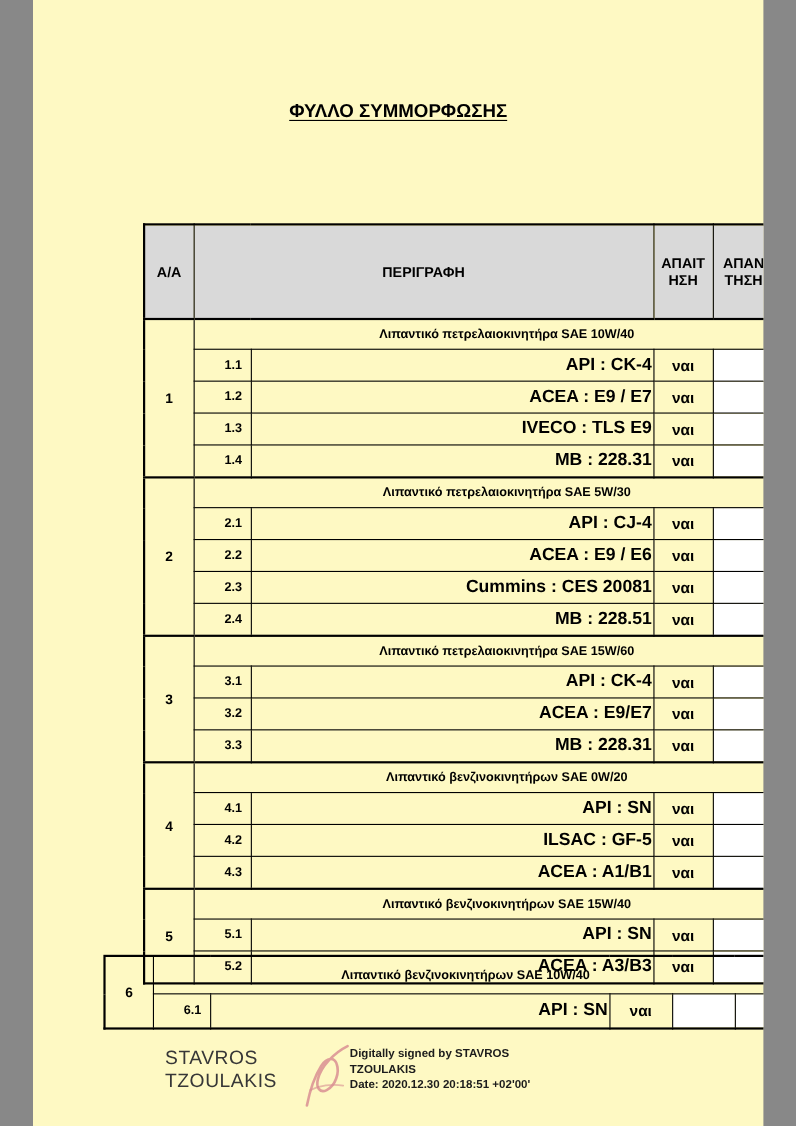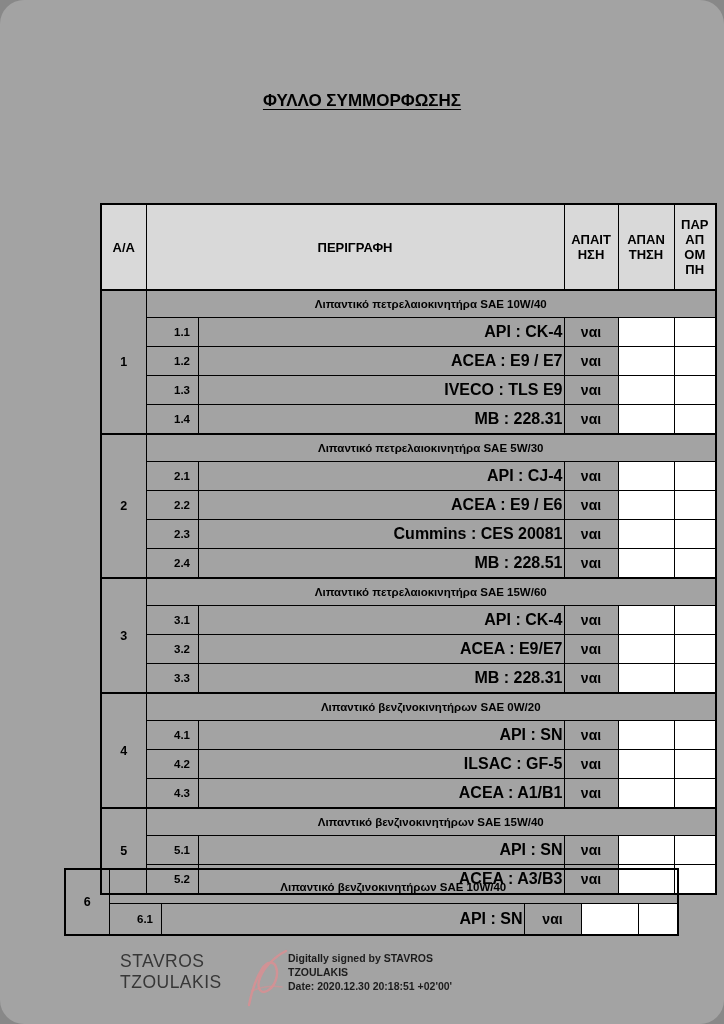--- a/index.html
+++ b/index.html
@@ -1,19 +1,19 @@
 <!DOCTYPE html>
 <html lang="el"><head>
 <meta charset="utf-8">
 <style>
   html,body{margin:0;padding:0;background:#888;}
   .page{
-    position:relative;width:724px;height:1024px;margin:0 auto;
-    background:#a3a3a3;overflow:hidden;
-    font-family:"Liberation Sans",sans-serif;color:#000;border-radius:24px;
+    position:relative;width:664px;height:1024px;margin:0 auto;
+    background:#fef9c3;overflow:hidden;
+    font-family:"Liberation Sans",sans-serif;color:#000;
   }
   
   .titles{position:absolute;top:83px;left:0;width:100%;text-align:center;}
   .titles div{
     font-size:17px;font-weight:bold;line-height:35px;
     text-decoration:underline;text-underline-offset:3px;
   }
   
   table{border-collapse:collapse;table-layout:fixed;}
   .main-table{position:absolute;top:203px;left:100px;width:615px;border:2px solid #000;}

